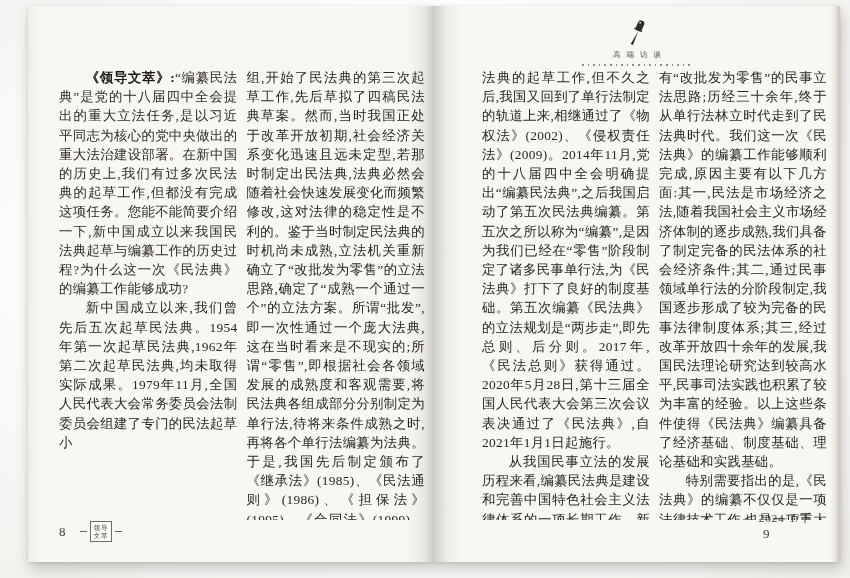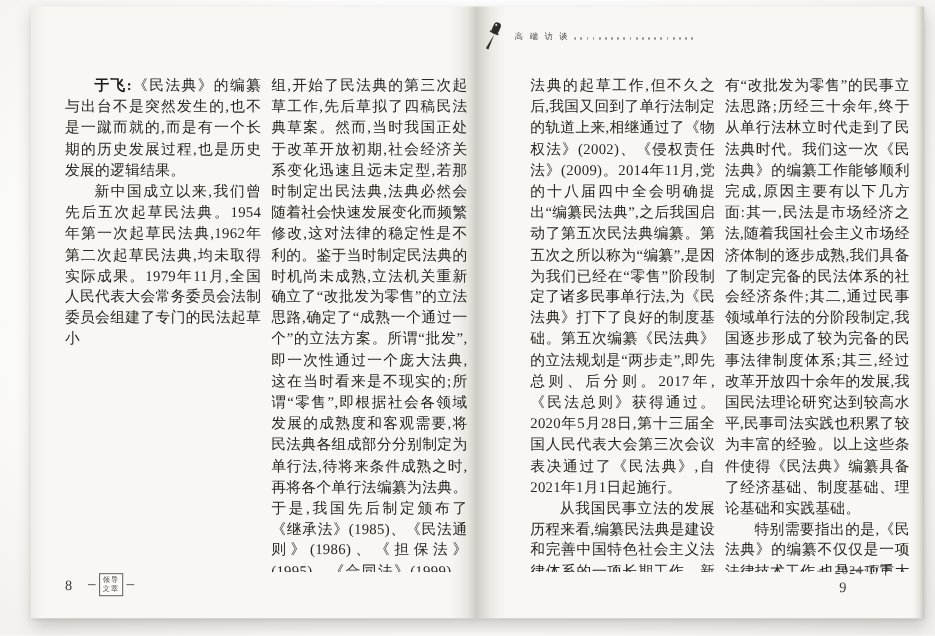--- a/index.html
+++ b/index.html
@@ -46,21 +46,21 @@
     margin:0; font-size:13.4px; line-height:19.2px;
     text-align:justify; color:#29261f; letter-spacing:0.3px;
   }
   p.indent { text-indent:2em; }
   b.speaker { font-weight:bold; color:#1d1a15; }
   p.question { color:#2e2b24; }
 
   
   .rp-header {
     position:absolute; top:10px; left:0; right:0; z-index:2;
-    display:flex; align-items:center;
+    display:flex; flex-direction:column; align-items:center;
   }
   .rp-title {
     margin-top:1px; font-size:7.5px; color:#4c4a46;
     letter-spacing:6px; padding-left:6px;
     font-family:"Liberation Sans","DejaVu Sans",sans-serif;
   }
   .dotted {
     margin-top:4px; width:110px; height:2px;
     background:repeating-linear-gradient(to right,#8d8b86 0 1.6px, transparent 1.6px 5.6px);
   }
@@ -89,21 +89,21 @@
 </style>
 </head>
 <body>
 
 <div class="stage">
   <div class="spread">
 
     <div class="page page-left">
       <div class="page-body">
         <div class="col">
-          <p class="para indent"><b class="speaker">于飞:</b><span>《民法典》的编纂与出台不是突然发生的,也不是一蹴而就的,而是有一个长期的历史发展过程,也是历史发展的逻辑结果。</span></p>
+          <p class="para indent question"><b class="speaker">《领导文萃》:</b><span>“编纂民法典”是党的十八届四中全会提出的重大立法任务,是以习近平同志为核心的党中央做出的重大法治建设部署。在新中国的历史上,我们有过多次民法典的起草工作,但都没有完成这项任务。您能不能简要介绍一下,新中国成立以来我国民法典起草与编纂工作的历史过程?为什么这一次《民法典》的编纂工作能够成功?</span></p>
           <p class="para indent">新中国成立以来,我们曾先后五次起草民法典。1954年第一次起草民法典,1962年第二次起草民法典,均未取得实际成果。1979年11月,全国人民代表大会常务委员会法制委员会组建了专门的民法起草小</p>
         </div>
         <div class="col">
           <p class="para">组,开始了民法典的第三次起草工作,先后草拟了四稿民法典草案。然而,当时我国正处于改革开放初期,社会经济关系变化迅速且远未定型,若那时制定出民法典,法典必然会随着社会快速发展变化而频繁修改,这对法律的稳定性是不利的。鉴于当时制定民法典的时机尚未成熟,立法机关重新确立了“改批发为零售”的立法思路,确定了“成熟一个通过一个”的立法方案。所谓“批发”,即一次性通过一个庞大法典,这在当时看来是不现实的;所谓“零售”,即根据社会各领域发展的成熟度和客观需要,将民法典各组成部分分别制定为单行法,待将来条件成熟之时,再将各个单行法编纂为法典。于是,我国先后制定颁布了《继承法》(1985)、《民法通则》(1986)、《担保法》(1995)、《合同法》(1999)。至2001年,我国第四次开始民</p>
         </div>
       </div>
       <div class="lp-footer">
         <span class="lp-page-num">8</span>
         <span class="dash"></span>
         <span class="seal">

